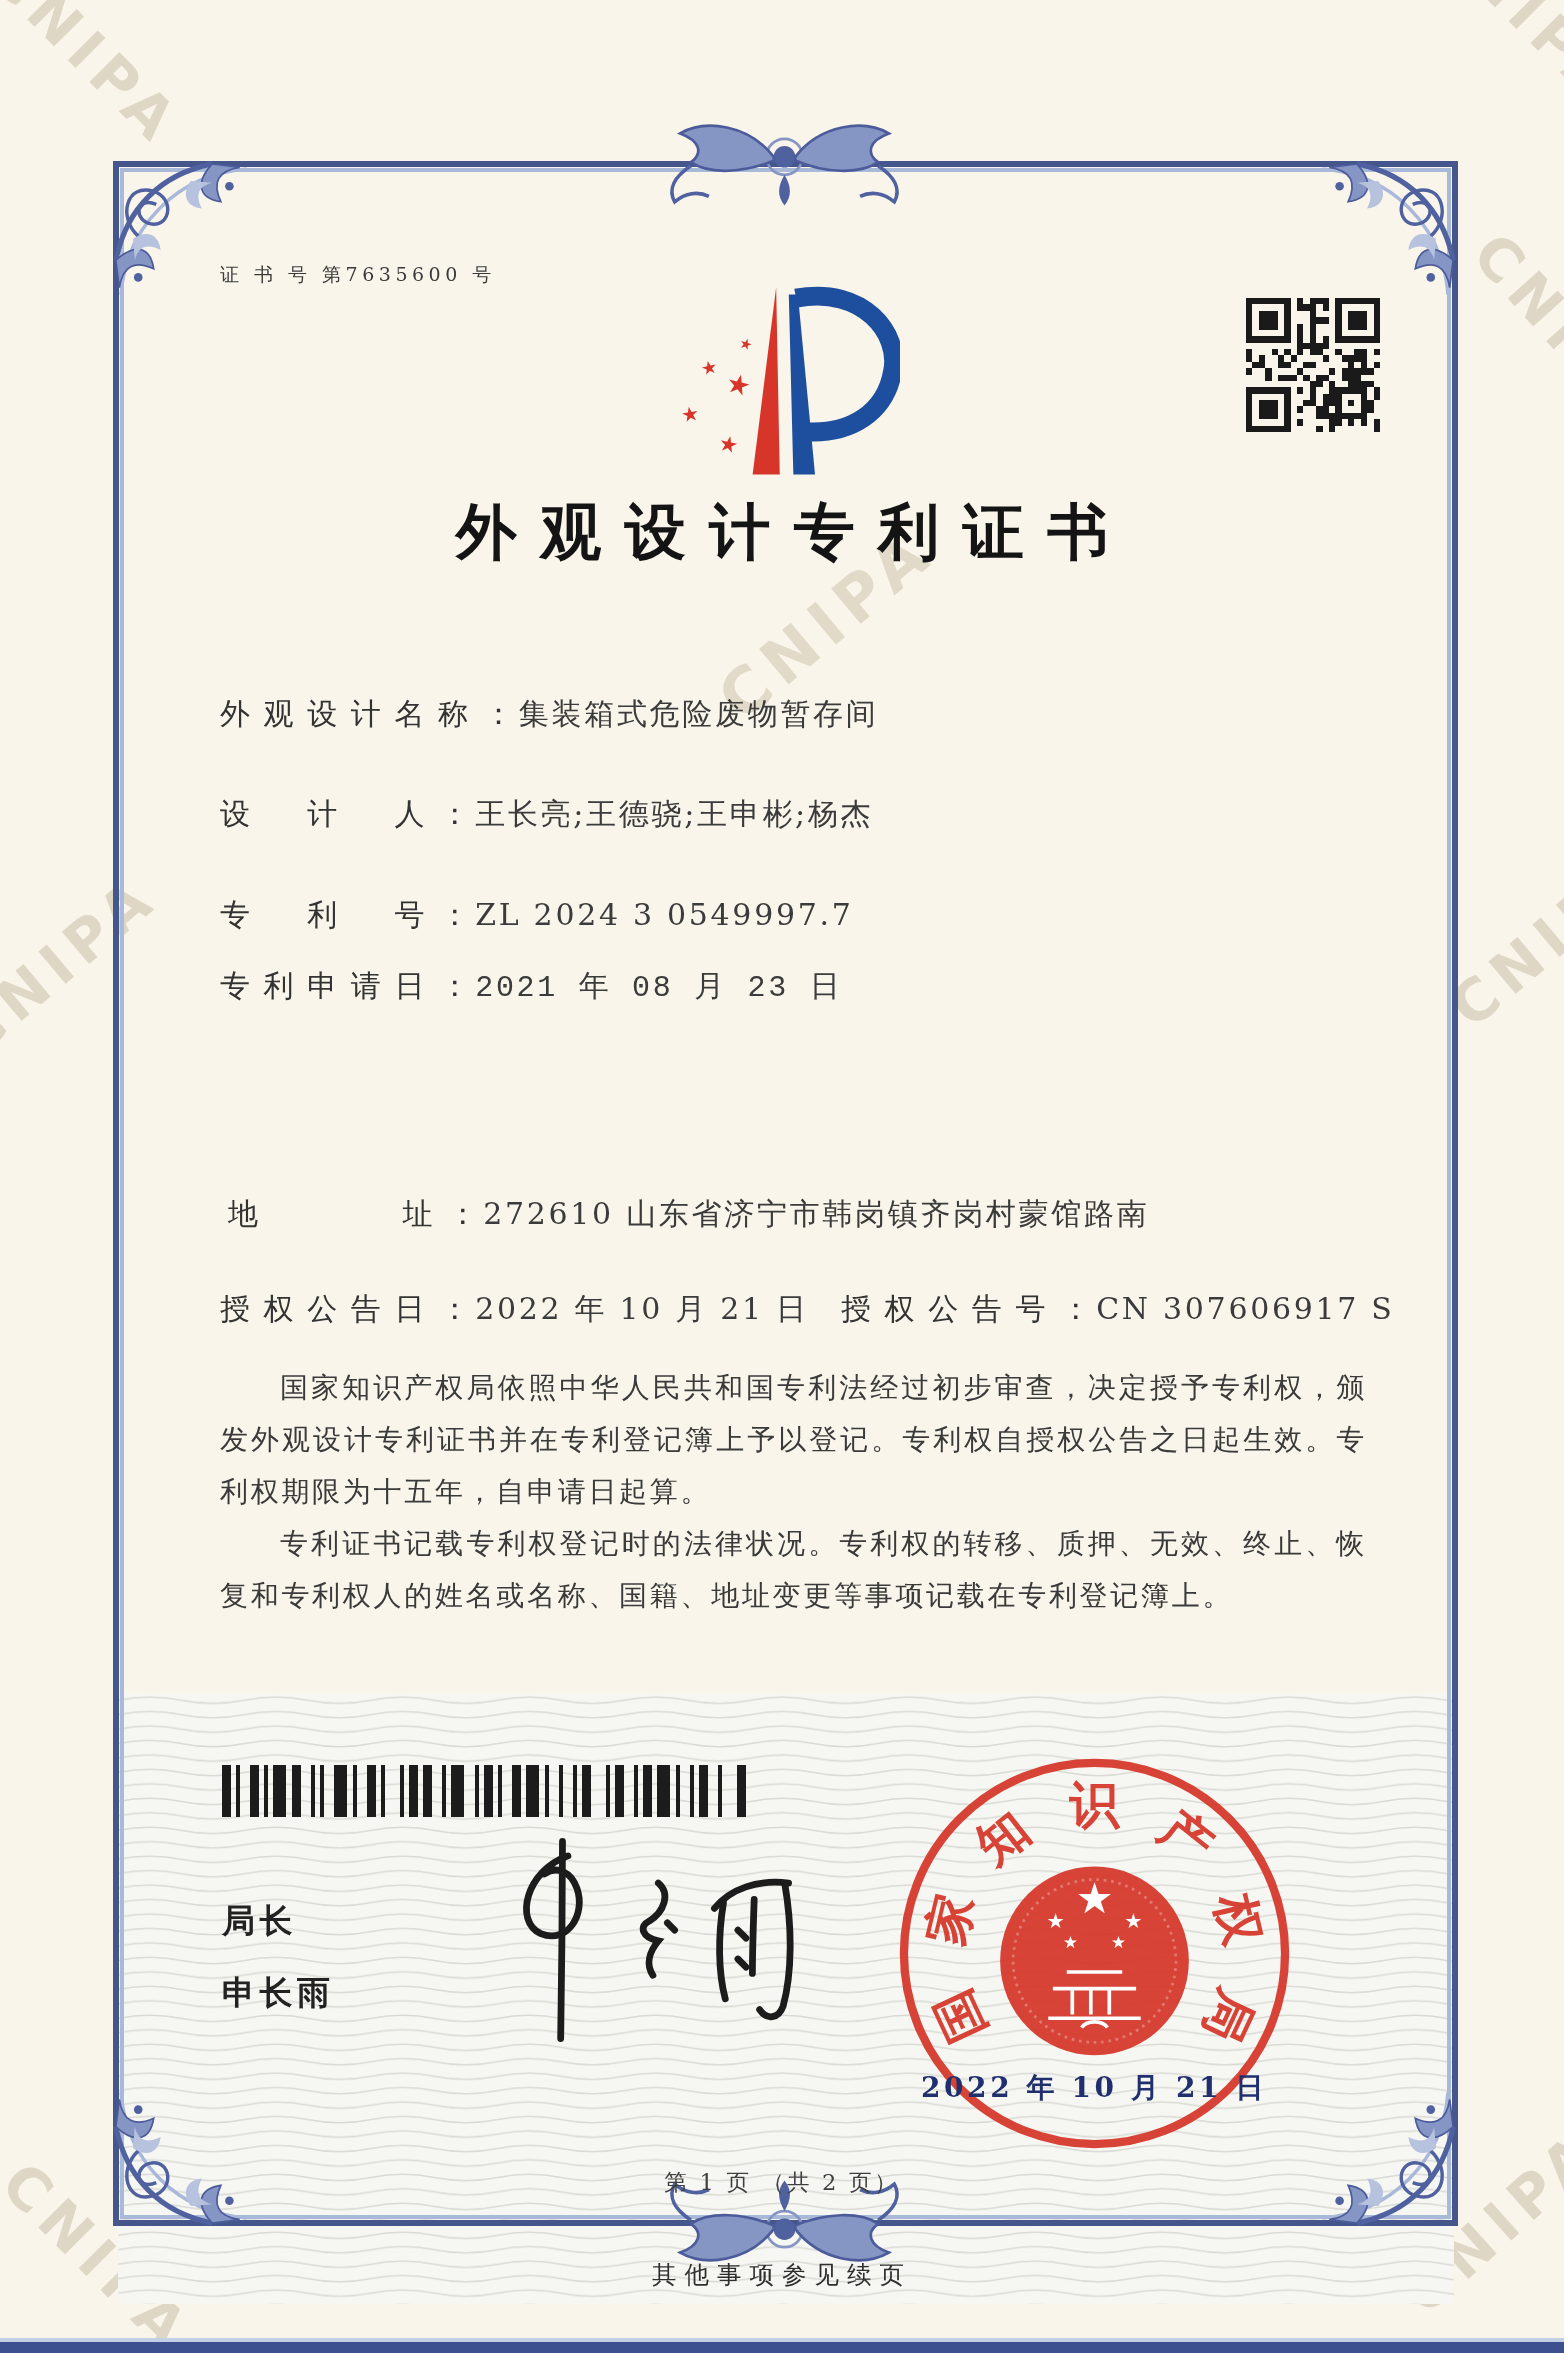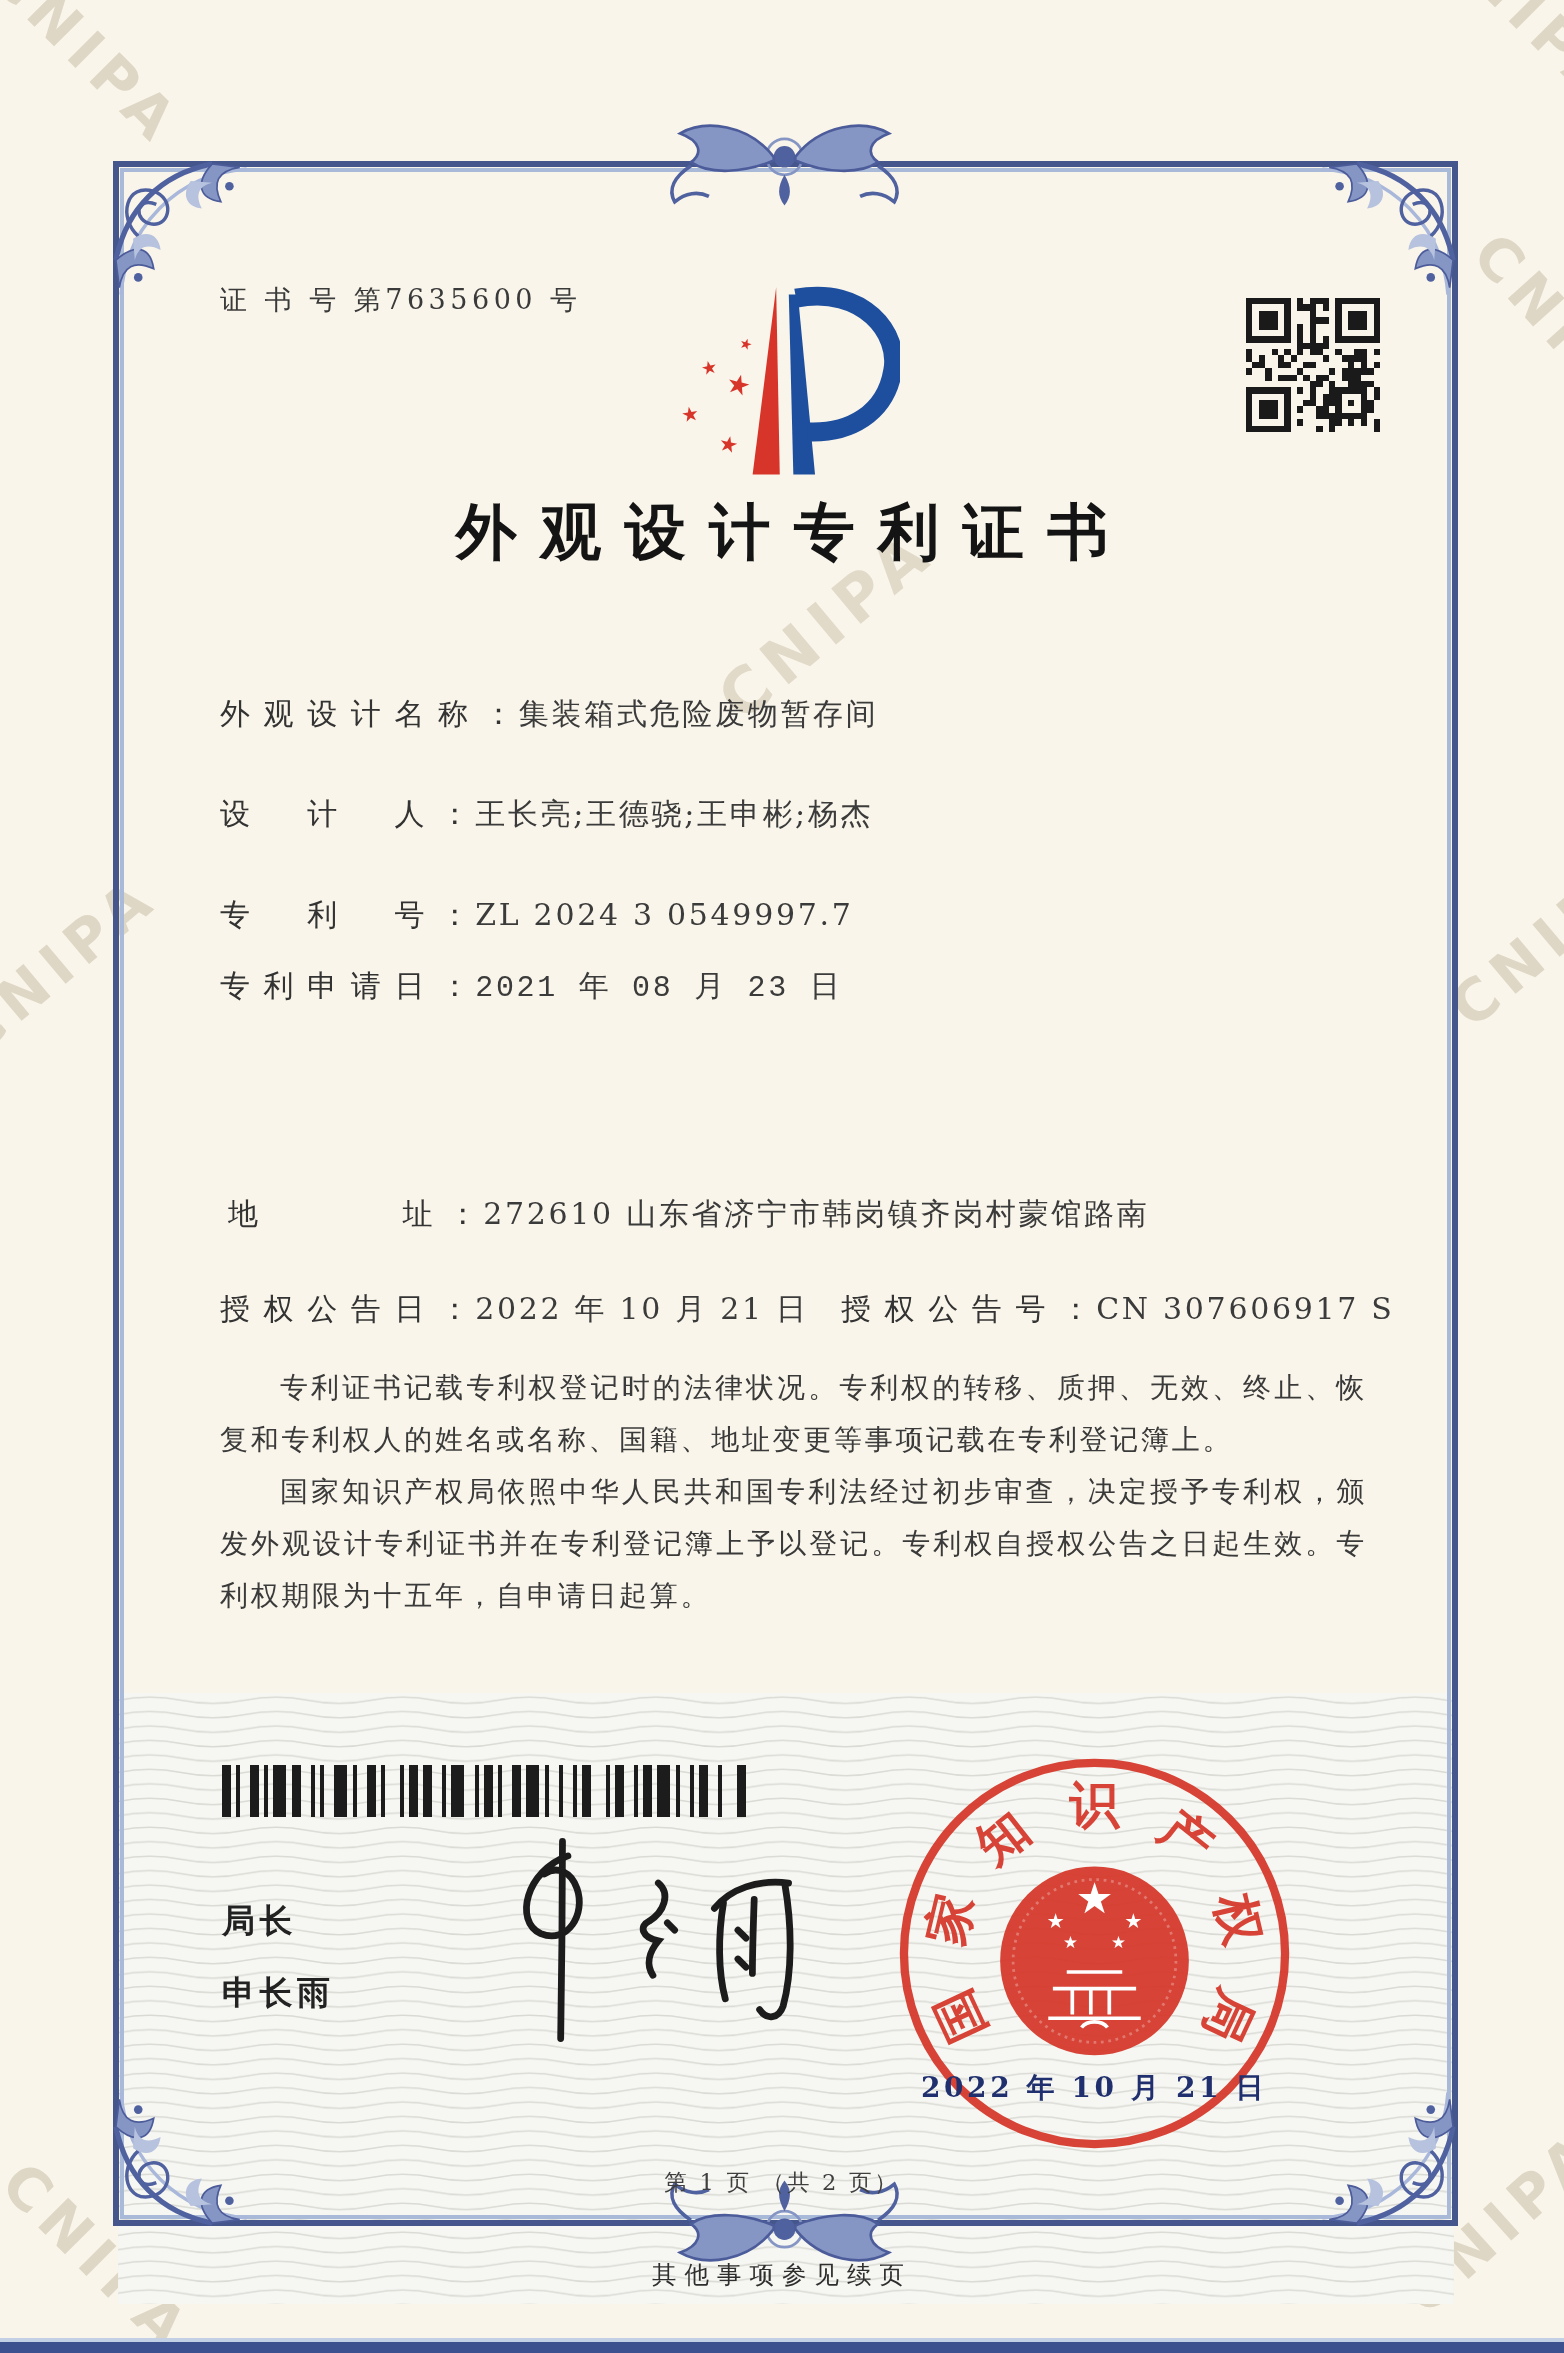--- a/index.html
+++ b/index.html
@@ -44,21 +44,21 @@
   .orn-tl{left:109px;top:157px;}
   .orn-tr{left:1288px;top:157px;transform:scaleX(-1);}
   .orn-bl{left:109px;top:2058px;transform:scaleY(-1);}
   .orn-br{left:1288px;top:2058px;transform:scale(-1,-1);}
   .crest{position:absolute;width:271px;height:99px;left:649px;z-index:3;}
   .crest svg{width:100%;height:100%;}
   .crest-top{top:110px;}
   .crest-bottom{top:2177px;transform:rotate(180deg);}
   
   .content{position:absolute;inset:0;z-index:4;}
-  .certno{position:absolute;left:220px;top:282px;font-size:27px;letter-spacing:4.5px;color:#3a3a3a;}
+  .certno{position:absolute;left:220px;top:262px;font-size:19px;letter-spacing:4.5px;color:#3a3a3a;}
   .logo{position:absolute;left:674px;top:277px;}
   .qr{position:absolute;left:1246px;top:298px;width:134px;height:134px;}
   .title{position:absolute;left:0;top:492px;width:100%;text-align:center;
     font-size:61px;font-weight:700;letter-spacing:23.5px;color:#141414;text-indent:23.5px;}
   .field-row{position:absolute;left:220px;font-size:30px;white-space:nowrap;color:#333;}
   .flabel{letter-spacing:13.6px;}
   .fcolon{margin:0 5.4px 0 1.8px;}
   .fvalue{letter-spacing:2.7px;color:#3b3b3b;}
   .r0{top:694px;} .r1{top:794px;} .r2{top:895px;} .r3{top:966px;font-family:Liberation Mono, monospace;}
   .r4{top:1094px;} .r5{top:1194px;margin-left:8px;} .r6{top:1289px;}
@@ -413,22 +413,22 @@
       <span class="flabel">地　　　址</span><span class="fcolon">：</span><span class="fvalue">272610 山东省济宁市韩岗镇齐岗村蒙馆路南</span>
     </div>
     <div class="field-row r6">
       <span class="flabel">授权公告日</span><span class="fcolon">：</span><span class="fvalue">2022 年 10 月 21 日</span>
     </div>
     <div class="field-row r6 col2">
       <span class="flabel">授权公告号</span><span class="fcolon">：</span><span class="fvalue">CN 307606917 S</span>
     </div>
 
     <div class="paras">
+      <p>国家知识产权局依照中华人民共和国专利法经过初步审查，决定授予专利权，颁发外观设计专利证书并在专利登记簿上予以登记。专利权自授权公告之日起生效。专利权期限为十五年，自申请日起算。</p>
       <p>专利证书记载专利权登记时的法律状况。专利权的转移、质押、无效、终止、恢复和专利权人的姓名或名称、国籍、地址变更等事项记载在专利登记簿上。</p>
-      <p>国家知识产权局依照中华人民共和国专利法经过初步审查，决定授予专利权，颁发外观设计专利证书并在专利登记簿上予以登记。专利权自授权公告之日起生效。专利权期限为十五年，自申请日起算。</p>
     </div>
 
     <div class="barcode" id="barcode">
         <div style="left: 0px; width: 8.5px;"></div>
         <div style="left: 14px; width: 3.8px;"></div>
         <div style="left: 28px; width: 8.5px;"></div>
         <div style="left: 42px; width: 3.8px;"></div>
         <div style="left: 51px; width: 13px;"></div>
         <div style="left: 70px; width: 8.5px;"></div>
         <div style="left: 89px; width: 3.8px;"></div>

